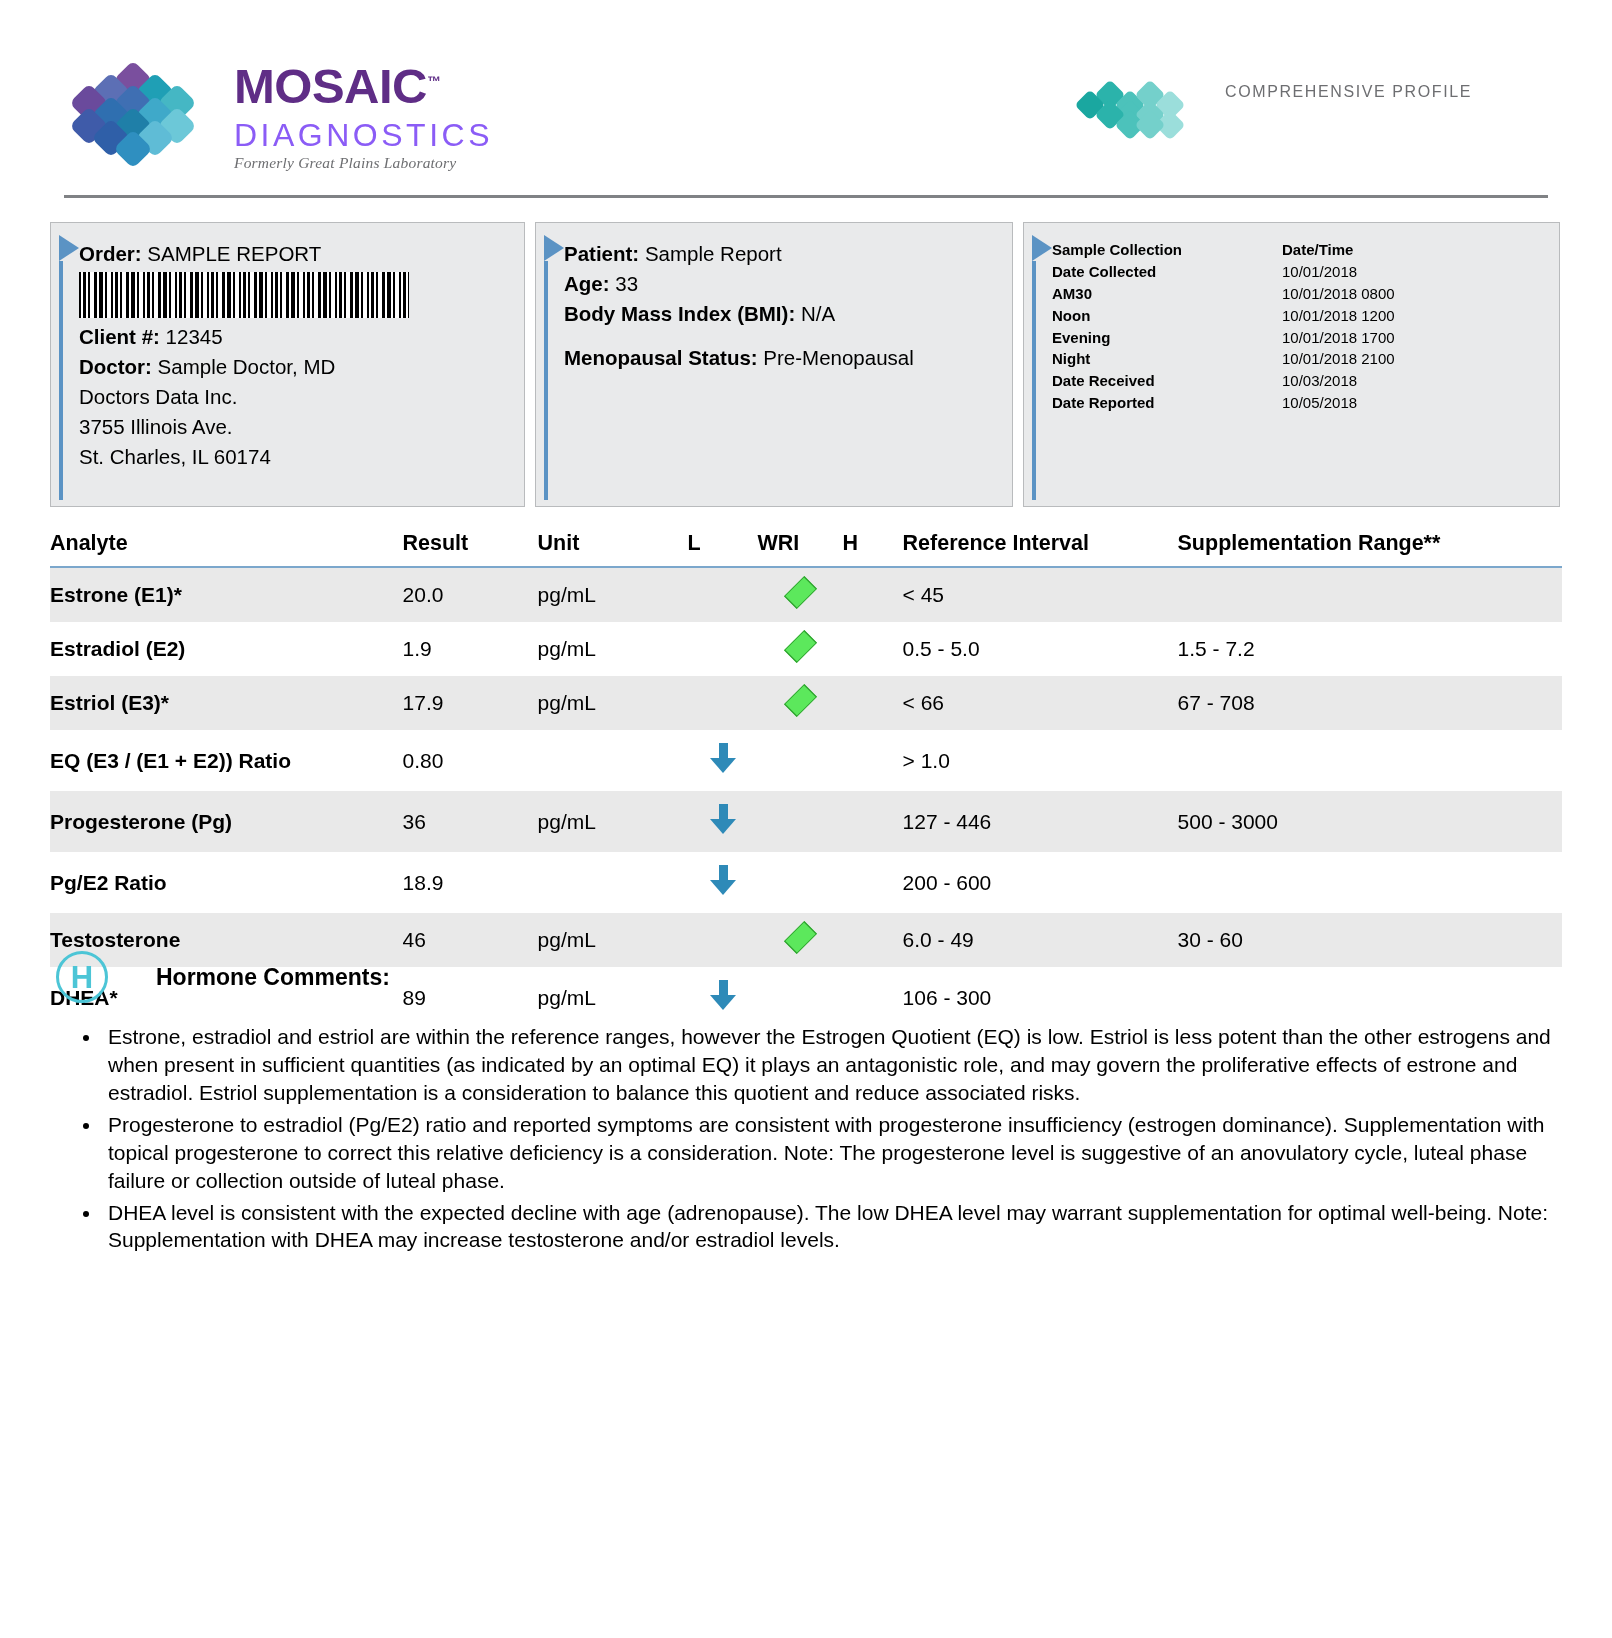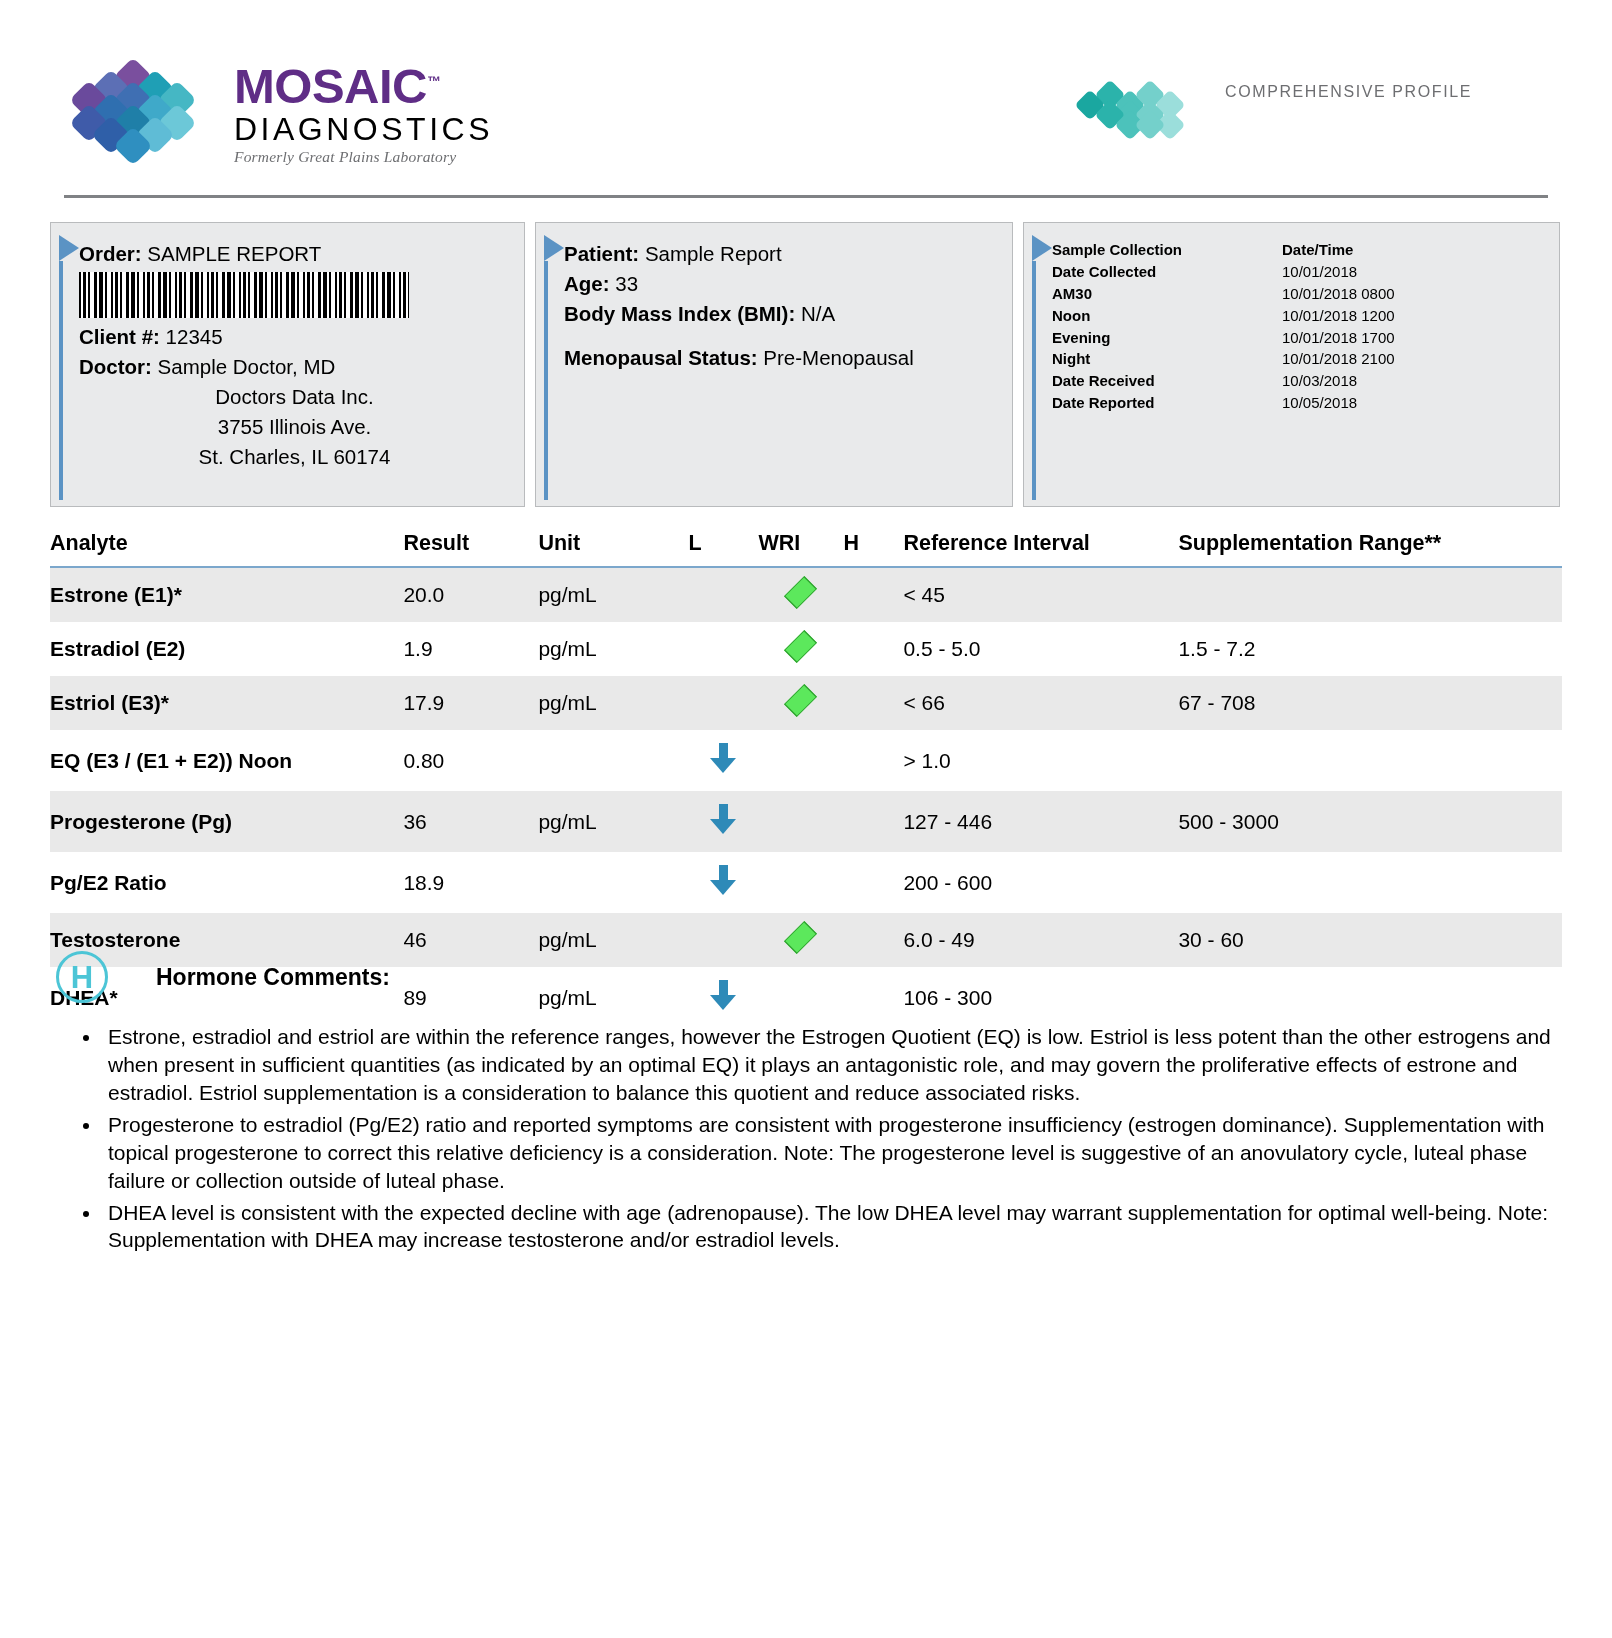--- a/index.html
+++ b/index.html
@@ -19,21 +19,21 @@
   .logo-left { position:absolute; left:75px; top:62px; display:flex; align-items:center; }
   .mosaic-tiles { position:relative; width:145px; height:100px; margin-right:14px; }
   .tile { position:absolute; width:28px; height:28px; border-radius:7px; transform:rotate(45deg); }
   .mosaic-word { line-height:1; }
   .mosaic-word .m1 {
     font-size:49px; font-weight:bold; letter-spacing:-0.5px; color:#5f2d86;
     font-family:"Liberation Sans", sans-serif;
   }
   .mosaic-word .tm { font-size:14px; vertical-align:super; letter-spacing:0; }
   .mosaic-word .m2 {
-    font-size:32px; color:#000000; letter-spacing:3.5px; margin-top:2px;
+    font-size:32px; color:#8b5cf6; letter-spacing:3.5px; margin-top:8px;
     font-family:"Liberation Sans", sans-serif;
   }
   .mosaic-word .m3 {
     font-size:15.5px; color:#6d6e71; font-style:italic; margin-top:4px; letter-spacing:0.2px;
     font-family:"Liberation Serif", serif;
   }
 
   .logo-right { position:absolute; right:140px; top:78px; display:flex; align-items:flex-start; }
   .hp-tiles { position:relative; width:130px; height:78px; margin-right:16px; margin-top:6px;}
   .tile-sm { position:absolute; width:22px; height:22px; border-radius:5px; transform:rotate(45deg); }
@@ -59,21 +59,21 @@
   .info-box.b3 { width:537px; }
   .info-box .arrow {
     position:absolute; left:8px; top:12px; width:0; height:0;
     border-top:13px solid transparent; border-bottom:13px solid transparent;
     border-left:20px solid #5b93c4;
   }
   .info-box .side {
     position:absolute; left:8px; top:38px; bottom:6px; width:4px; background:#5b93c4;
   }
   .lbl { font-weight:bold; }
-  .val { font-weight:normal;text-align:center; }
+  .val { font-weight:normal; }
   .barcode { height:46px; margin:3px 0 4px 0; width:330px;
     background-image: repeating-linear-gradient(90deg,
       #000 0 2px, #fff 2px 4px, #000 4px 7px, #fff 7px 9px,
       #000 9px 11px, #fff 11px 15px, #000 15px 18px, #fff 18px 20px,
       #000 20px 24px, #fff 24px 26px, #000 26px 28px, #fff 28px 32px);
   }
   .gap-line { height:14px; }
 
   .collect-grid { display:grid; grid-template-columns: 230px auto; row-gap:0px; }
   .collect-grid div { font-size:15px; line-height:1.46; font-weight:bold; }
@@ -293,21 +293,21 @@
           <td class="analyte">Estriol (E3)*</td>
           <td class="c-result">17.9</td>
           <td class="c-unit">pg/mL</td>
           <td class="c-l"></td>
           <td class="c-wri"><span class="diamond"></span></td>
           <td class="c-h"></td>
           <td class="c-ri">&lt; 66</td>
           <td class="c-sr">67 - 708</td>
         </tr>
         <tr>
-          <td class="analyte">EQ (E3 / (E1 + E2)) Noon</td>
+          <td class="analyte">EQ (E3 / (E1 + E2)) Ratio</td>
           <td class="c-result">0.80</td>
           <td class="c-unit"></td>
           <td class="c-l"><span class="arrow-down"><span class="shaft"></span><span class="headp"></span></span></td>
           <td class="c-wri"></td>
           <td class="c-h"></td>
           <td class="c-ri">&gt; 1.0</td>
           <td class="c-sr"></td>
         </tr>
         <tr class="alt">
           <td class="analyte">Progesterone (Pg)</td>

